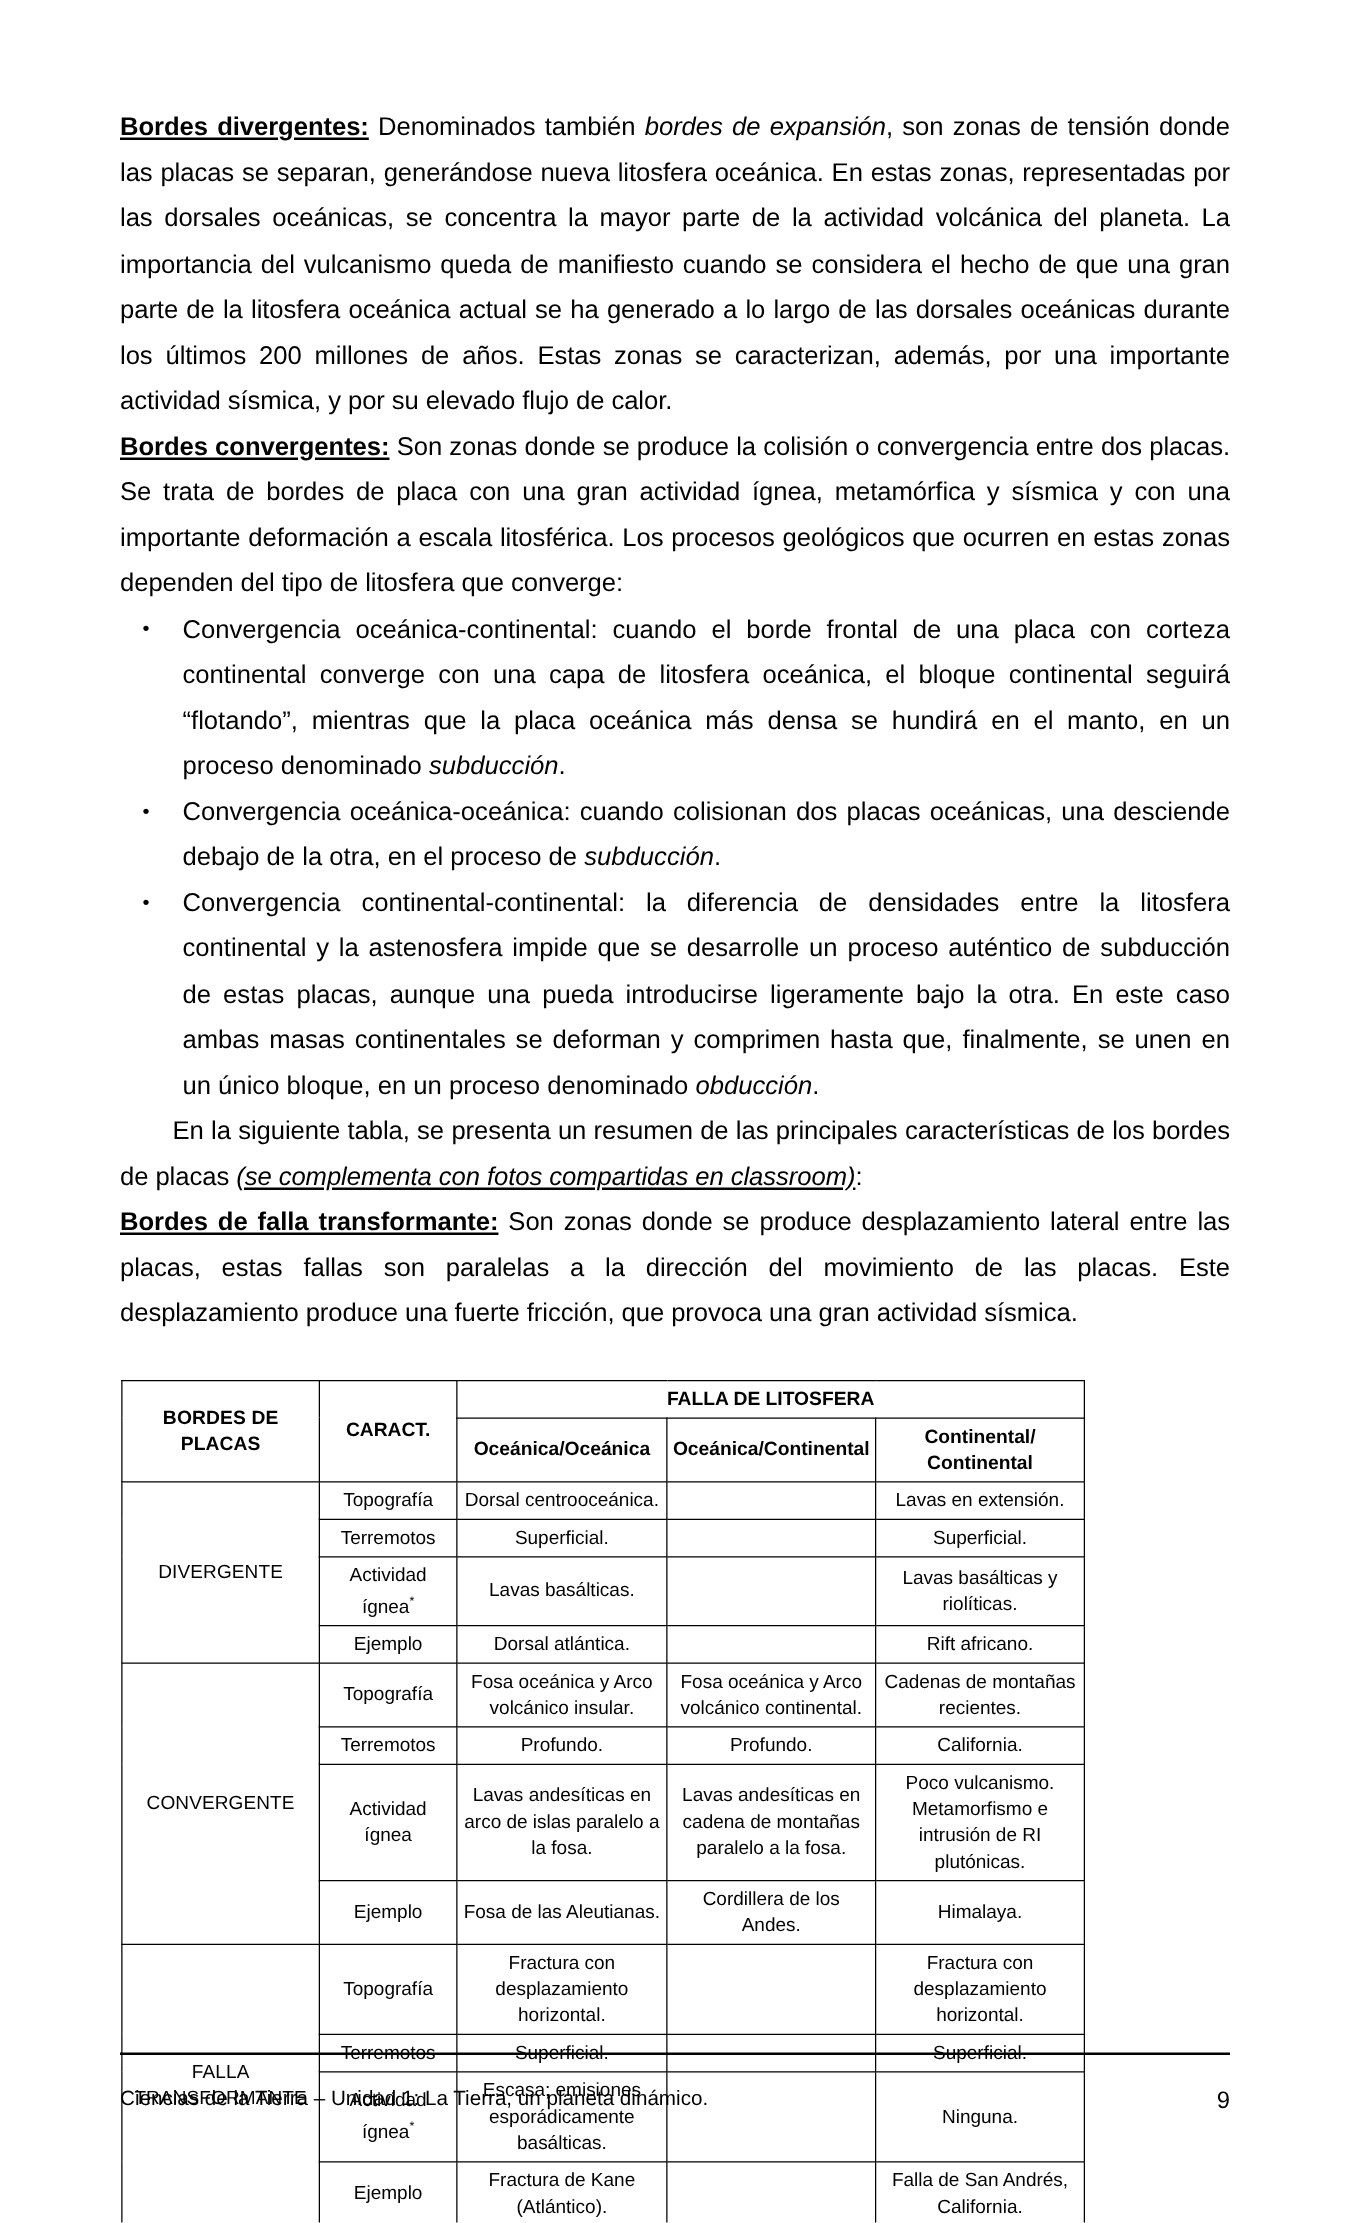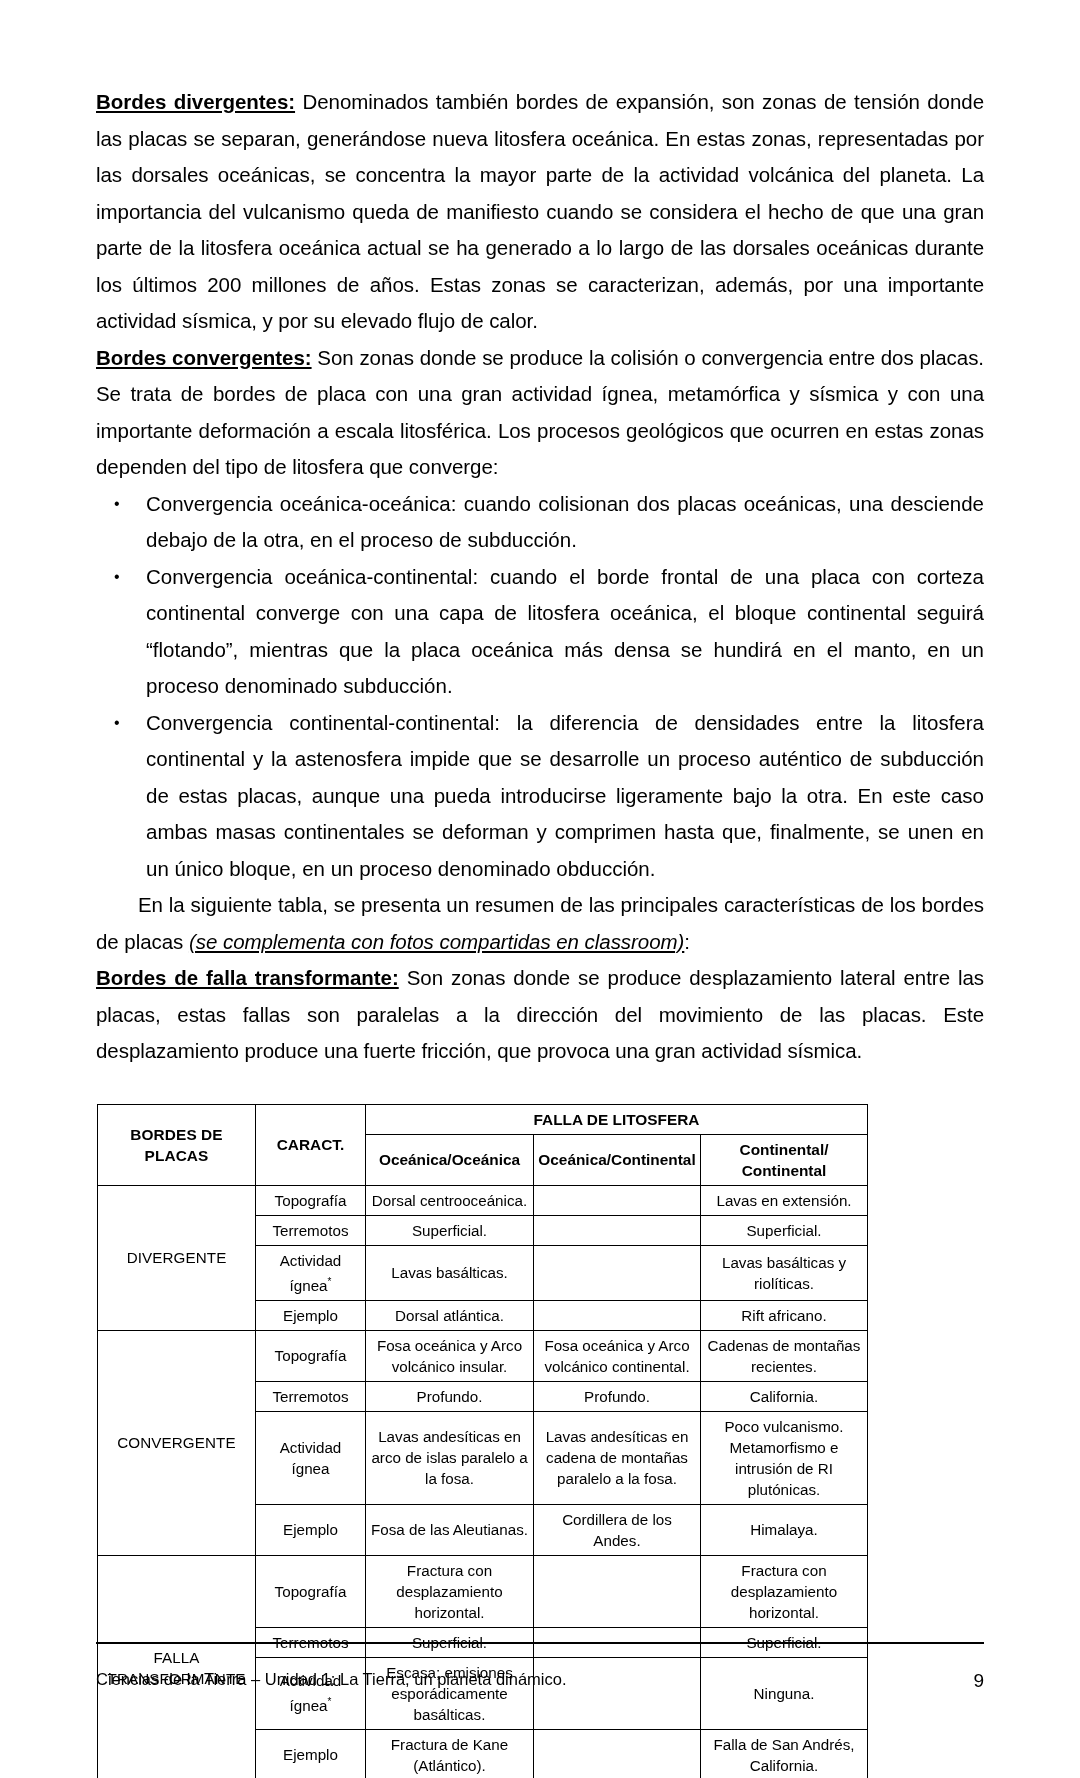--- a/index.html
+++ b/index.html
@@ -25,21 +25,21 @@
   }
   p.body-par {
     margin: 0;
     font-size: 20.5px;
     line-height: 36.5px;
     text-align: justify;
     text-justify: inter-word;
     letter-spacing: -0.05px;
   }
   .bold { font-weight: bold; text-decoration: underline; }
-  .ital { }
+  .ital { font-style: italic; }
   .ital-ul { font-style: italic; text-decoration: underline; }
   .indent { text-indent: 42px; }
 
   ul.bullets {
     margin: 0;
     padding: 0;
     list-style: none;
   }
   ul.bullets > li {
     position: relative;
@@ -126,22 +126,22 @@
 </head>
 <body>
 
 <div class="page">
 
   <p class="body-par"><span class="bold">Bordes divergentes:</span><span> Denominados también </span><span class="ital">bordes de expansión</span><span>, son zonas de tensión donde las placas se separan, generándose nueva litosfera oceánica. En estas zonas, representadas por las dorsales oceánicas, se concentra la mayor parte de la actividad volcánica del planeta. La importancia del vulcanismo queda de manifiesto cuando se considera el hecho de que una gran parte de la litosfera oceánica actual se ha generado a lo largo de las dorsales oceánicas durante los últimos 200 millones de años. Estas zonas se caracterizan, además, por una importante actividad sísmica, y por su elevado flujo de calor.</span></p>
 
   <p class="body-par"><span class="bold">Bordes convergentes:</span><span> Son zonas donde se produce la colisión o convergencia entre dos placas. Se trata de bordes de placa con una gran actividad ígnea, metamórfica y sísmica y con una importante deformación a escala litosférica. Los procesos geológicos que ocurren en estas zonas dependen del tipo de litosfera que converge:</span></p>
 
   <ul class="bullets">
+    <li><span>Convergencia oceánica-continental: cuando el borde frontal de una placa con corteza continental converge con una capa de litosfera oceánica, el bloque continental seguirá “flotando”, mientras que la placa oceánica más densa se hundirá en el manto, en un proceso denominado </span><span class="ital">subducción</span><span>.</span></li>
     <li><span>Convergencia oceánica-oceánica: cuando colisionan dos placas oceánicas, una desciende debajo de la otra, en el proceso de </span><span class="ital">subducción</span><span>.</span></li>
-    <li><span>Convergencia oceánica-continental: cuando el borde frontal de una placa con corteza continental converge con una capa de litosfera oceánica, el bloque continental seguirá “flotando”, mientras que la placa oceánica más densa se hundirá en el manto, en un proceso denominado </span><span class="ital">subducción</span><span>.</span></li>
     <li><span>Convergencia continental-continental: la diferencia de densidades entre la litosfera continental y la astenosfera impide que se desarrolle un proceso auténtico de subducción de estas placas, aunque una pueda introducirse ligeramente bajo la otra. En este caso ambas masas continentales se deforman y comprimen hasta que, finalmente, se unen en un único bloque, en un proceso denominado </span><span class="ital">obducción</span><span>.</span></li>
   </ul>
 
   <p class="body-par indent"><span>En la siguiente tabla, se presenta un resumen de las principales características de los bordes de placas </span><span class="ital-ul">(se complementa con fotos compartidas en classroom)</span><span>:</span></p>
 
   <p class="body-par"><span class="bold">Bordes de falla transformante:</span><span> Son zonas donde se produce desplazamiento lateral entre las placas, estas fallas son paralelas a la dirección del movimiento de las placas. Este desplazamiento produce una fuerte fricción, que provoca una gran actividad sísmica.</span></p>
 
   <div class="tbl-wrap">
     <table class="plates">
       <colgroup>

